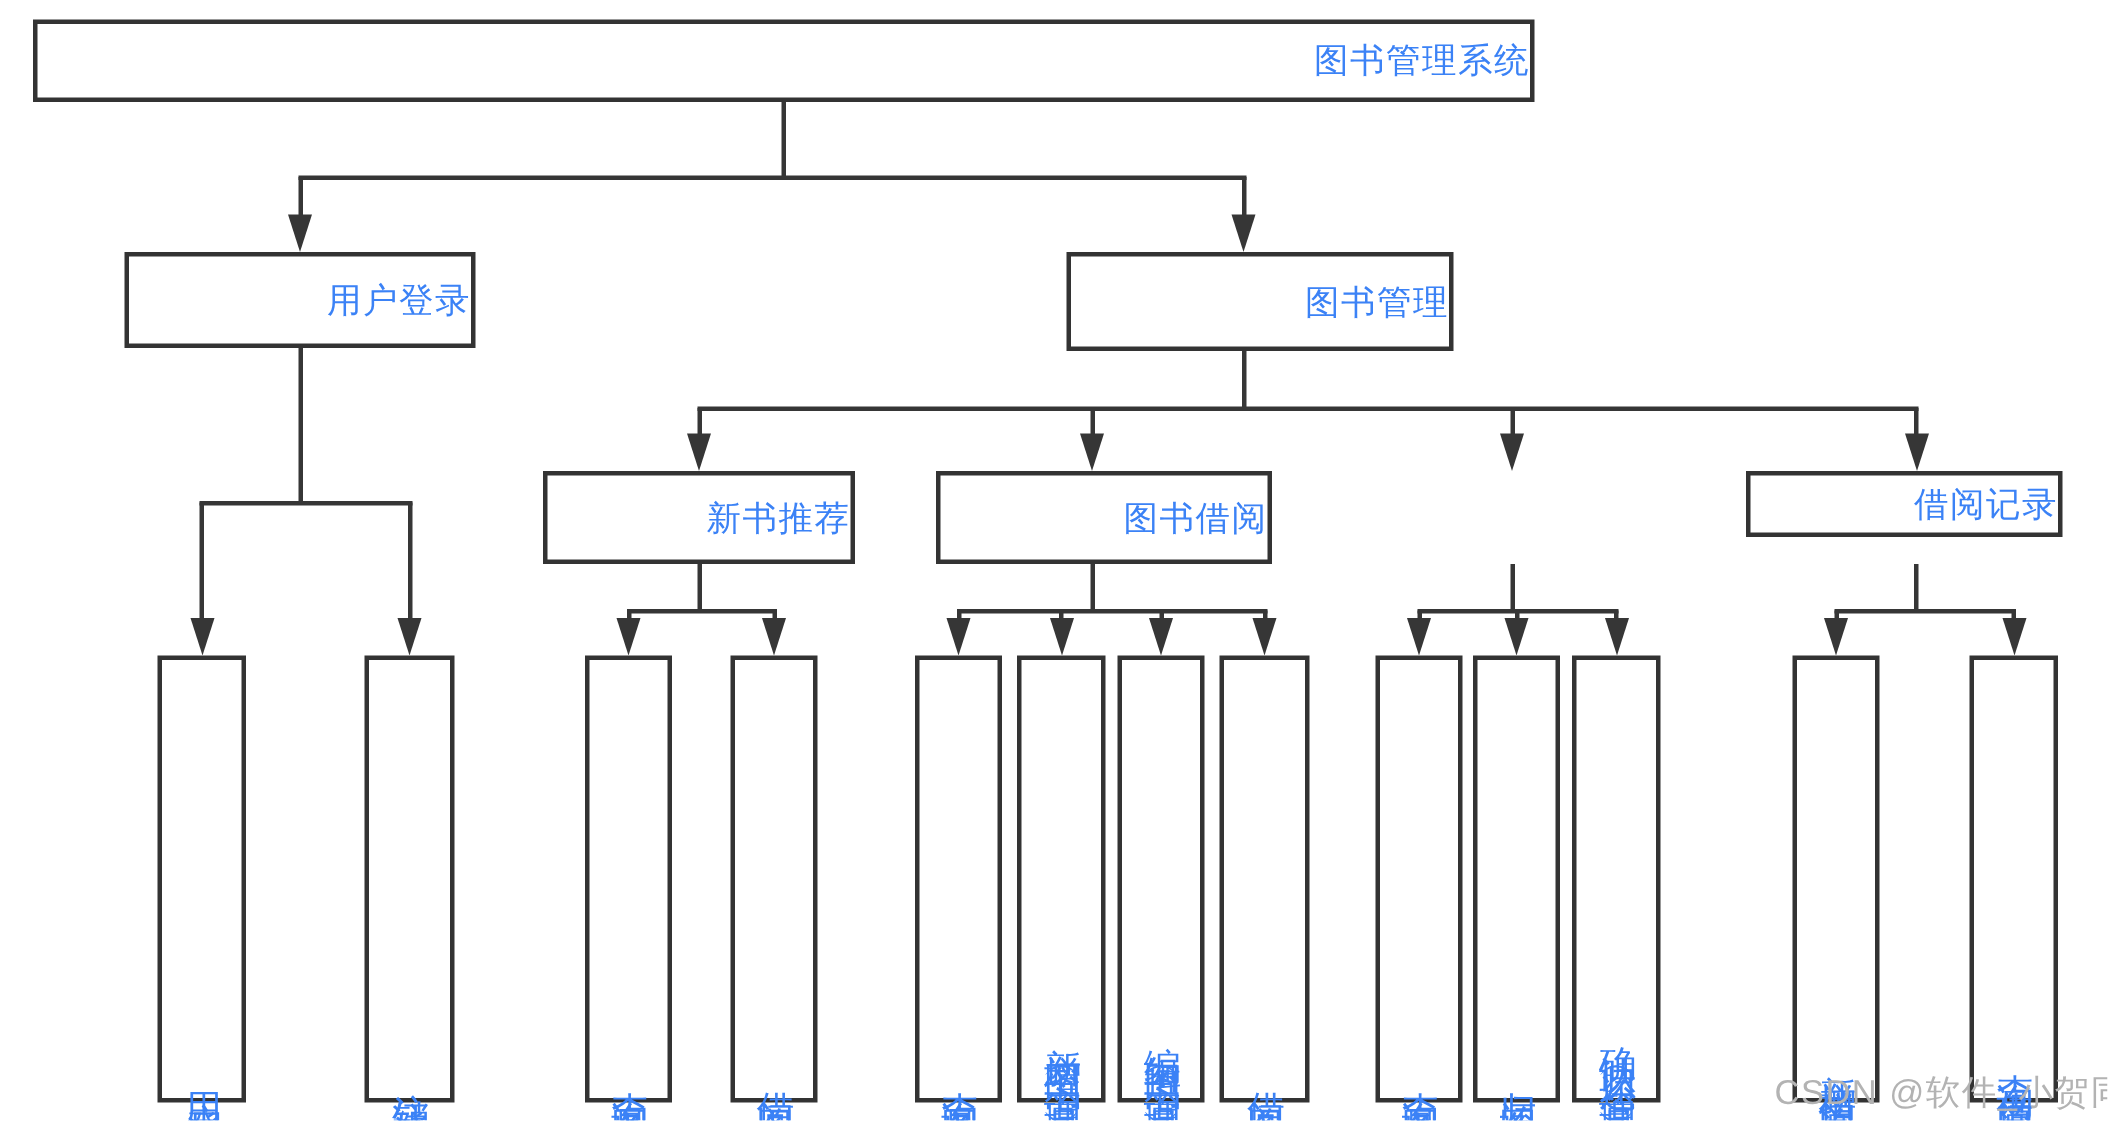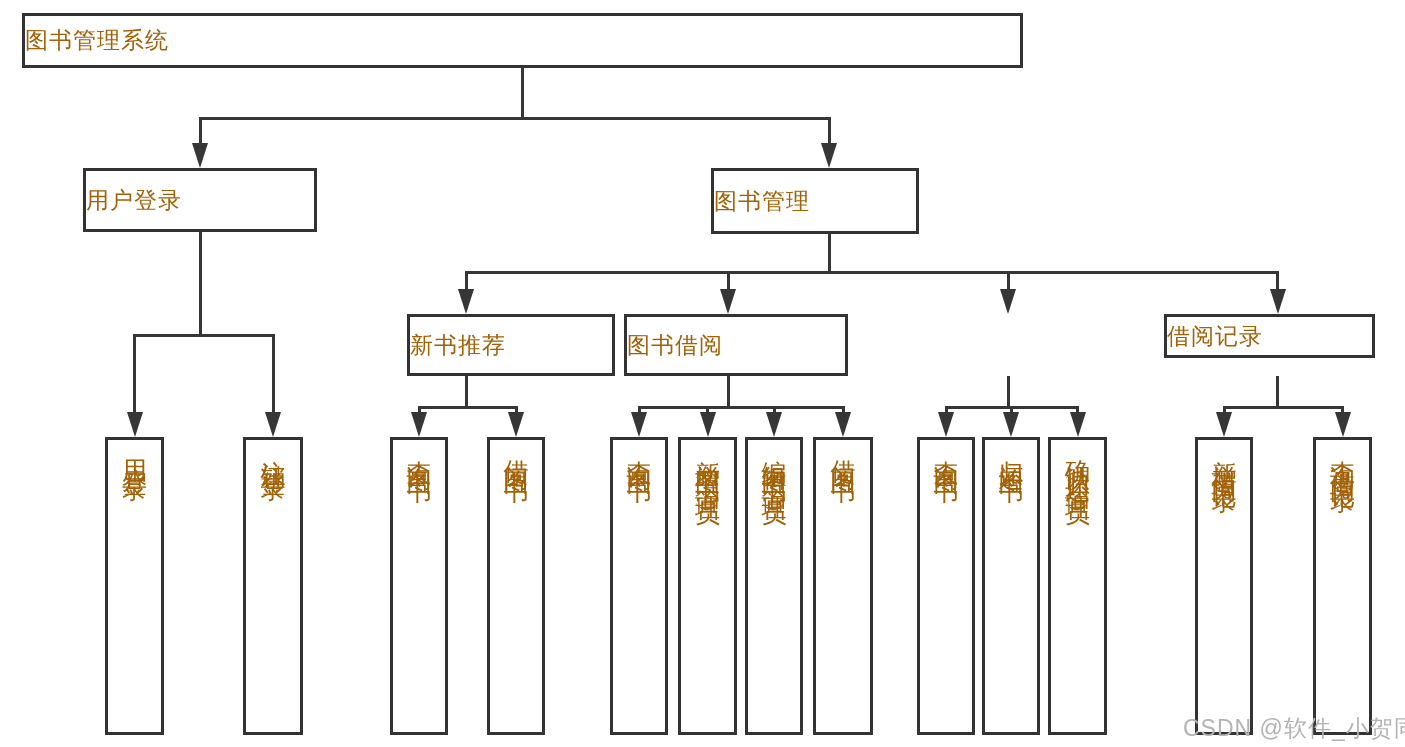--- a/index.html
+++ b/index.html
@@ -11,22 +11,22 @@
     height: 747px;
     background: #ffffff;
     overflow: hidden;
   }
   .node {
     position: absolute;
     background: #ffffff;
     border: 3px solid #333333;
     display: flex;
     align-items: center;
-    justify-content: flex-start;
-    color: #a16207;
+    justify-content: flex-end;
+    color: #3b82f6;
     z-index: 2;
   }
   .node.h {
     font-size: 23px;
     letter-spacing: 1px;
     white-space: nowrap;
   }
   .node.v {
     writing-mode: vertical-rl;
     text-orientation: mixed;
@@ -64,24 +64,24 @@
 <body>
 
 <div class="stage" id="stage">
   <div class="watermark">CSDN @软件_小贺同学</div>
 <div class="node h" style="left: 22px; top: 13px; width: 1001px; height: 55px;">
       <span>图书管理系统</span>
     </div>
     <div class="node h" style="left: 83px; top: 168px; width: 234px; height: 64px;">
       <span>用户登录</span>
     </div>
-    <div class="node h" style="left: 711px; top: 168px; width: 208px; height: 66px;">
+    <div class="node h" style="left: 711px; top: 168px; width: 258px; height: 66px;">
       <span>图书管理</span>
     </div>
-    <div class="node h" style="left: 362px; top: 314px; width: 208px; height: 62px; margin-left: 45px;">
+    <div class="node h" style="left: 362px; top: 314px; width: 208px; height: 62px;">
       <span>新书推荐</span>
     </div>
     <div class="node h" style="left: 624px; top: 314px; width: 224px; height: 62px;">
       <span>图书借阅</span>
     </div>
     <div class="node h" style="left: 1164px; top: 314px; width: 211px; height: 44px;">
       <span>借阅记录</span>
     </div>
     <div class="node v" style="left: 105px; top: 437px; width: 59px; height: 298px;">
       <span>用户登录</span>

